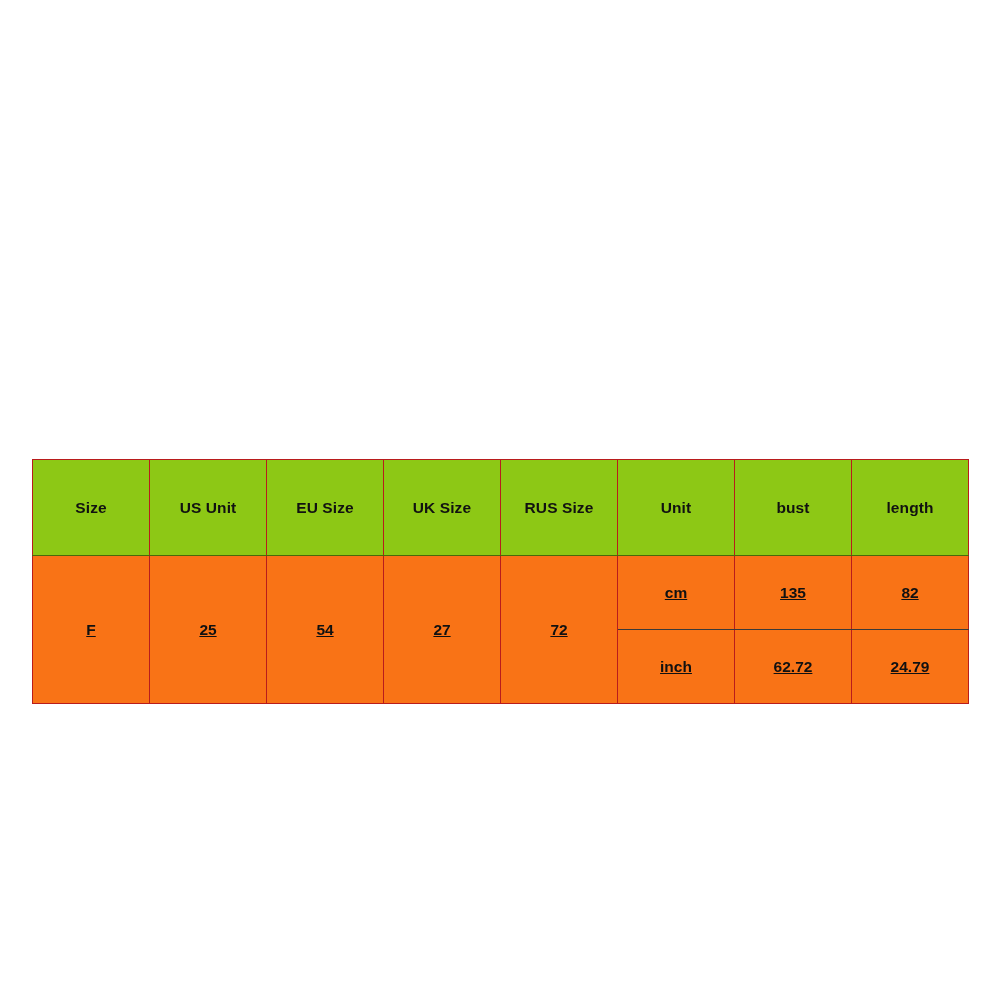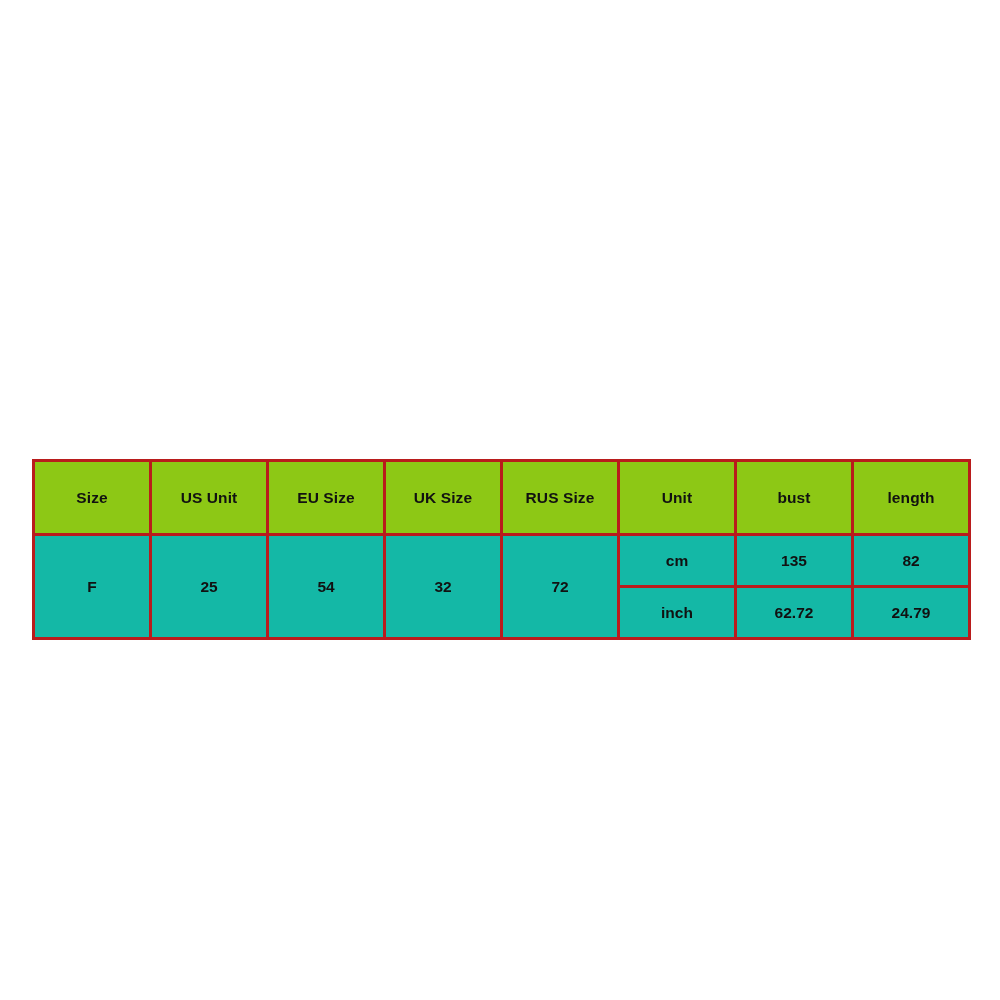--- a/index.html
+++ b/index.html
@@ -31,40 +31,41 @@
     height: 146px;
     background: #ffffff;
   }
 
   table.size-chart col {
     width: 117px;
   }
 
   table.size-chart th,
   table.size-chart td {
-    border: 3px solid #b91c1c;
+    border: 1px solid #b91c1c;
     text-align: center;
     vertical-align: middle;
-    padding: 4px;
+    padding: 16px;
     font-weight: bold;
     color: #111111;
     background-clip: padding-box;
   }
 
   table.size-chart thead th {
     background: #8dc815;
     height: 63px;
     font-size: 15.5px;
     letter-spacing: 0.1px;
     border-bottom: 1px solid #4a6a0a;
   }
 
   table.size-chart tbody td {
-    background: #14b8a6;
+    background: #f97316;
     font-size: 15.5px;
+    text-decoration: underline;
   }
 
   td.merged-cell {
     height: 82px;
   }
 
   td.unit-cell,
   td.value-cell {
     height: 41px;
   }
@@ -99,21 +100,21 @@
         <th>Unit</th>
         <th>bust</th>
         <th>length</th>
       </tr>
     </thead>
     <tbody>
       <tr class="row-cm">
         <td class="merged-cell" rowspan="2">F</td>
         <td class="merged-cell" rowspan="2">25</td>
         <td class="merged-cell" rowspan="2">54</td>
-        <td class="merged-cell" rowspan="2">32</td>
+        <td class="merged-cell" rowspan="2">27</td>
         <td class="merged-cell" rowspan="2">72</td>
         <td class="unit-cell">cm</td>
         <td class="value-cell">135</td>
         <td class="value-cell">82</td>
       </tr>
       <tr class="row-inch">
         <td class="unit-cell">inch</td>
         <td class="value-cell">62.72</td>
         <td class="value-cell">24.79</td>
       </tr>

